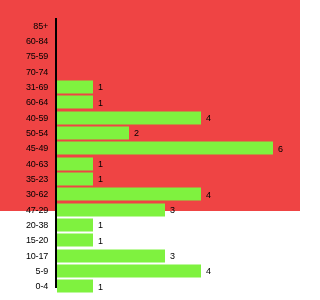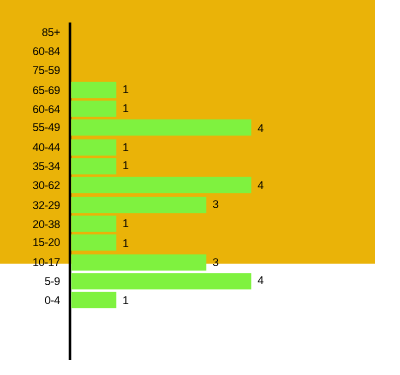--- a/index.html
+++ b/index.html
@@ -10,21 +10,21 @@
   body {
     width: 300px;
     height: 300px;
     font-family: "Liberation Sans", sans-serif;
     overflow: hidden;
   }
   #chart-root {
     position: relative;
     width: 300px;
     height: 211px;
-    background: #eab308;
+    background: #ef4444;
   }
   #plot-area {
     position: absolute;
     left: 0;
     top: 18px;
     width: 300px;
     height: 276px;
   }
   #axis-line {
     position: absolute;
@@ -80,63 +80,80 @@
         <div class="bar-row">
           <div class="cat-label">85+</div>
         </div>
         <div class="bar-row">
           <div class="cat-label">60-84</div>
         </div>
         <div class="bar-row">
           <div class="cat-label">75-59</div>
         </div>
         <div class="bar-row">
-          <div class="cat-label">65-69</div>
+          <div class="cat-label">70-74</div>
+        </div>
+        <div class="bar-row">
+          <div class="cat-label">31-69</div>
           <div class="bar-track">
             <div class="bar-fill" style="width: 36px; background: rgb(127, 242, 63);"></div>
             <div class="bar-value">1</div>
           </div>
         </div>
         <div class="bar-row">
           <div class="cat-label">60-64</div>
           <div class="bar-track">
             <div class="bar-fill" style="width: 36px; background: rgb(127, 242, 63);"></div>
             <div class="bar-value">1</div>
           </div>
         </div>
         <div class="bar-row">
-          <div class="cat-label">55-49</div>
+          <div class="cat-label">40-59</div>
           <div class="bar-track">
             <div class="bar-fill" style="width: 144px; background: rgb(127, 242, 63);"></div>
             <div class="bar-value">4</div>
           </div>
         </div>
         <div class="bar-row">
-          <div class="cat-label">40-44</div>
+          <div class="cat-label">50-54</div>
+          <div class="bar-track">
+            <div class="bar-fill" style="width: 72px; background: rgb(127, 242, 63);"></div>
+            <div class="bar-value">2</div>
+          </div>
+        </div>
+        <div class="bar-row">
+          <div class="cat-label">45-49</div>
+          <div class="bar-track">
+            <div class="bar-fill" style="width: 216px; background: rgb(127, 242, 63);"></div>
+            <div class="bar-value">6</div>
+          </div>
+        </div>
+        <div class="bar-row">
+          <div class="cat-label">40-63</div>
           <div class="bar-track">
             <div class="bar-fill" style="width: 36px; background: rgb(127, 242, 63);"></div>
             <div class="bar-value">1</div>
           </div>
         </div>
         <div class="bar-row">
-          <div class="cat-label">35-34</div>
+          <div class="cat-label">35-23</div>
           <div class="bar-track">
             <div class="bar-fill" style="width: 36px; background: rgb(127, 242, 63);"></div>
             <div class="bar-value">1</div>
           </div>
         </div>
         <div class="bar-row">
           <div class="cat-label">30-62</div>
           <div class="bar-track">
             <div class="bar-fill" style="width: 144px; background: rgb(127, 242, 63);"></div>
             <div class="bar-value">4</div>
           </div>
         </div>
         <div class="bar-row">
-          <div class="cat-label">32-29</div>
+          <div class="cat-label">47-29</div>
           <div class="bar-track">
             <div class="bar-fill" style="width: 108px; background: rgb(127, 242, 63);"></div>
             <div class="bar-value">3</div>
           </div>
         </div>
         <div class="bar-row">
           <div class="cat-label">20-38</div>
           <div class="bar-track">
             <div class="bar-fill" style="width: 36px; background: rgb(127, 242, 63);"></div>
             <div class="bar-value">1</div>

